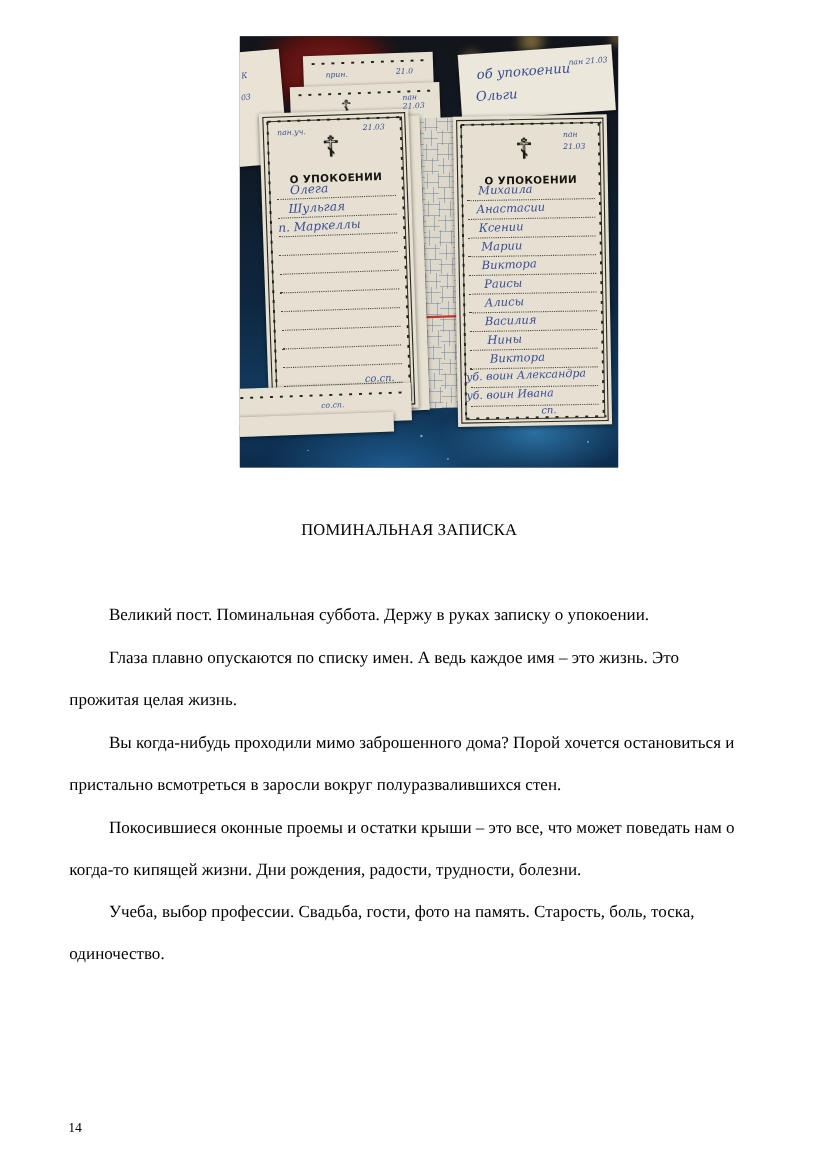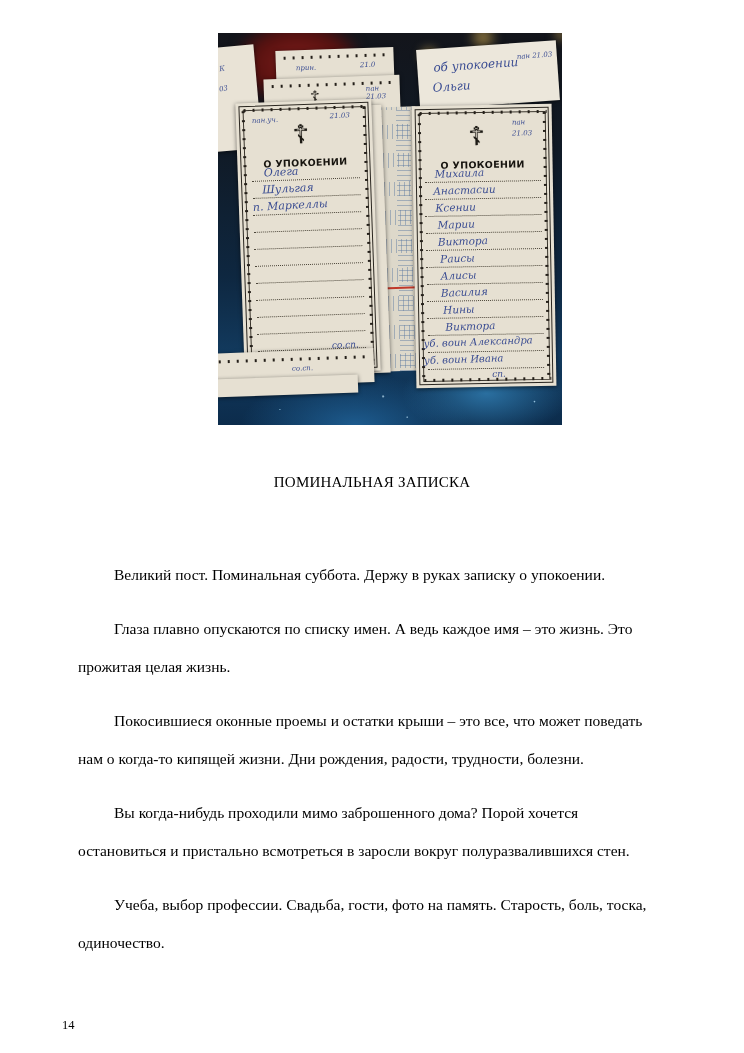--- a/index.html
+++ b/index.html
@@ -177,21 +177,21 @@
   .body-text {
     position: absolute;
     left: 62px;
     top: 540px;
     width: 621px;
     font-size: 15.5px;
     line-height: 38px;
     text-align: left;
   }
   .body-text p {
-    margin: 16px;
+    margin: 1px;
     text-indent: 36px;
   }
   .page-number {
     position: absolute;
     left: 62px;
     top: 1018px;
     font-size: 12.5px;
   }
 </style>
 </head>
@@ -316,20 +316,20 @@
       <div class="note" style="left:-10px; top:344px; width:150px; height:18px; transform:rotate(-2deg);"></div>
 
     </div>
   </div>
 
   <div class="doc-title">ПОМИНАЛЬНАЯ ЗАПИСКА</div>
 
   <div class="body-text">
     <p>Великий пост. Поминальная суббота. Держу в руках записку о упокоении.</p>
     <p>Глаза плавно опускаются по списку имен. А ведь каждое имя – это жизнь. Это прожитая целая жизнь.</p>
+    <p>Вы когда-нибудь проходили мимо заброшенного дома? Порой хочется остановиться и пристально всмотреться в заросли вокруг полуразвалившихся стен.</p>
     <p>Покосившиеся оконные проемы и остатки крыши – это все, что может поведать нам о когда-то кипящей жизни. Дни рождения, радости, трудности, болезни.</p>
-    <p>Вы когда-нибудь проходили мимо заброшенного дома? Порой хочется остановиться и пристально всмотреться в заросли вокруг полуразвалившихся стен.</p>
     <p>Учеба, выбор профессии. Свадьба, гости, фото на память. Старость, боль, тоска, одиночество.</p>
   </div>
 
   <div class="page-number">14</div>
 
 </div>
 
 </body></html>

